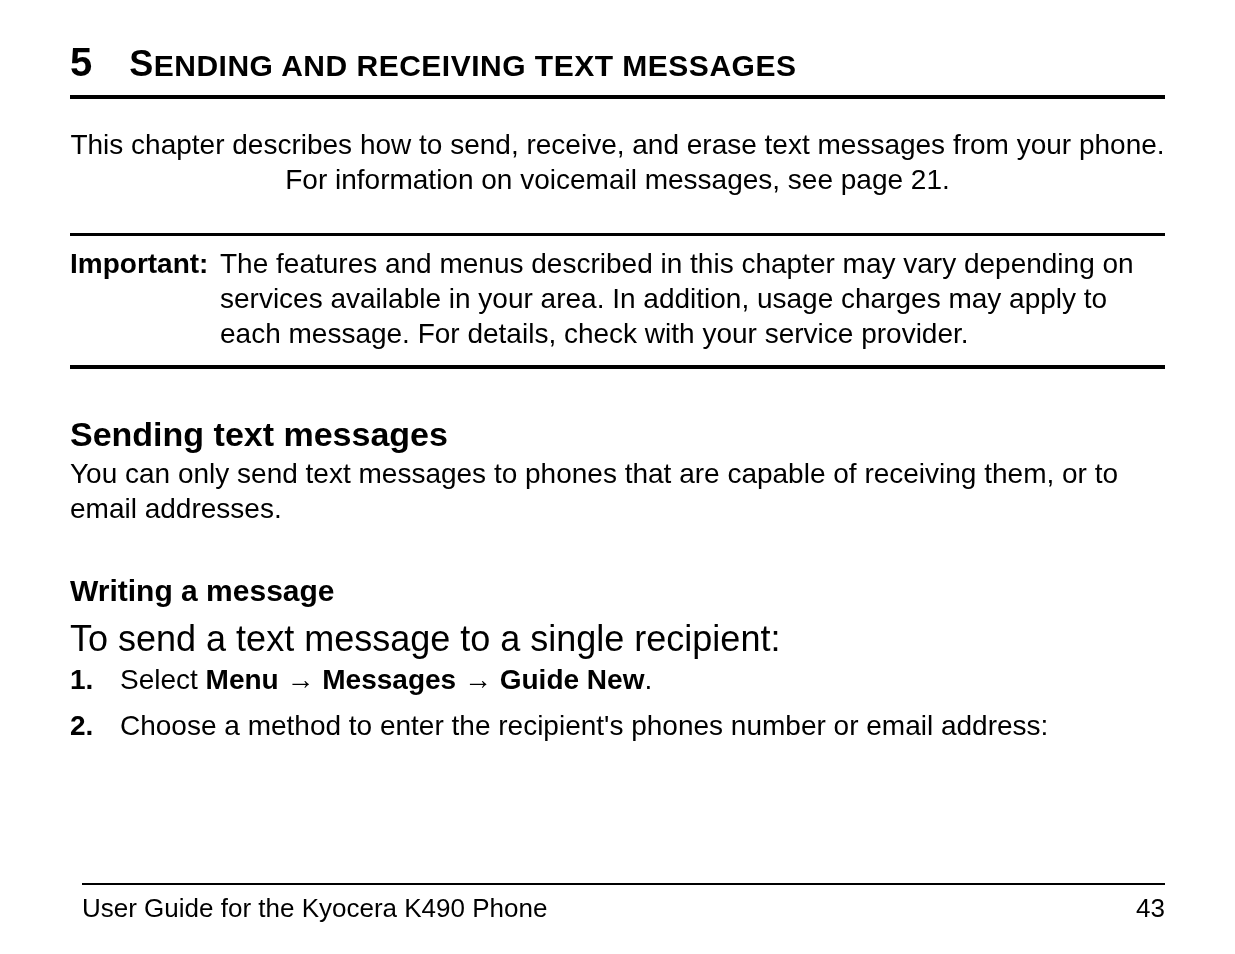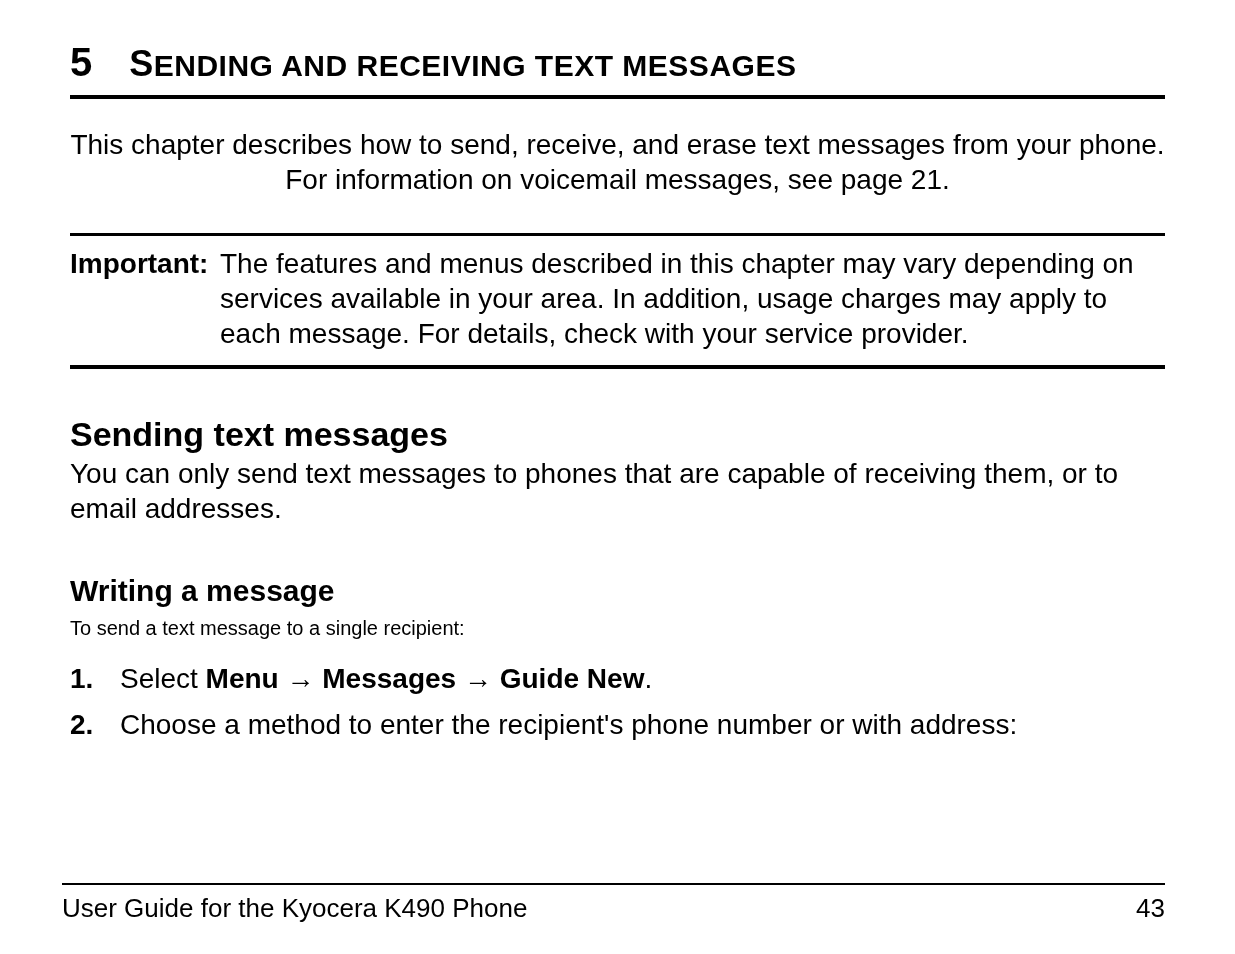--- a/index.html
+++ b/index.html
@@ -75,23 +75,23 @@
     font-size: 28px;
     line-height: 1.25;
     margin-bottom: 48px;
   }
   .h2 {
     font-size: 30px;
     font-weight: bold;
     margin-bottom: 8px;
   }
   .lead {
-    font-size: 20px;
+    font-size: 36px;
     line-height: 1.25;
-    margin-bottom: 20px;
+    margin-bottom: 1px;
   }
   .steps {
     font-size: 28px;
     line-height: 1.3;
   }
   .step {
     display: flex;
     margin-bottom: 10px;
   }
   .step-num {
@@ -100,21 +100,21 @@
   }
   .step-text {
     flex: 1;
   }
   .b { font-weight: bold; }
   .arrow {
     font-family: Arial, sans-serif;
   }
   .footer {
     position: absolute;
-    left: 62px;
+    left: 82px;
     right: 70px;
     bottom: 30px;
     border-top: 2px solid #000;
     padding-top: 8px;
     display: flex;
     justify-content: space-between;
     font-size: 26px;
   }
 </style>
 </head>
@@ -146,21 +146,21 @@
 
   <div class="steps">
     <div class="step">
       <div class="step-num">1.</div>
       <div class="step-text">
         <span>Select </span><span class="b">Menu</span><span class="arrow"> → </span><span class="b">Messages</span><span class="arrow"> → </span><span class="b">Guide New</span><span>.</span>
       </div>
     </div>
     <div class="step">
       <div class="step-num">2.</div>
-      <div class="step-text">Choose a method to enter the recipient's phone number or with address:</div>
+      <div class="step-text">Choose a method to enter the recipient's phones number or email address:</div>
     </div>
   </div>
 
   <div class="footer">
     <span>User Guide for the Kyocera K490 Phone</span>
     <span>43</span>
   </div>
 
 </div>
 

